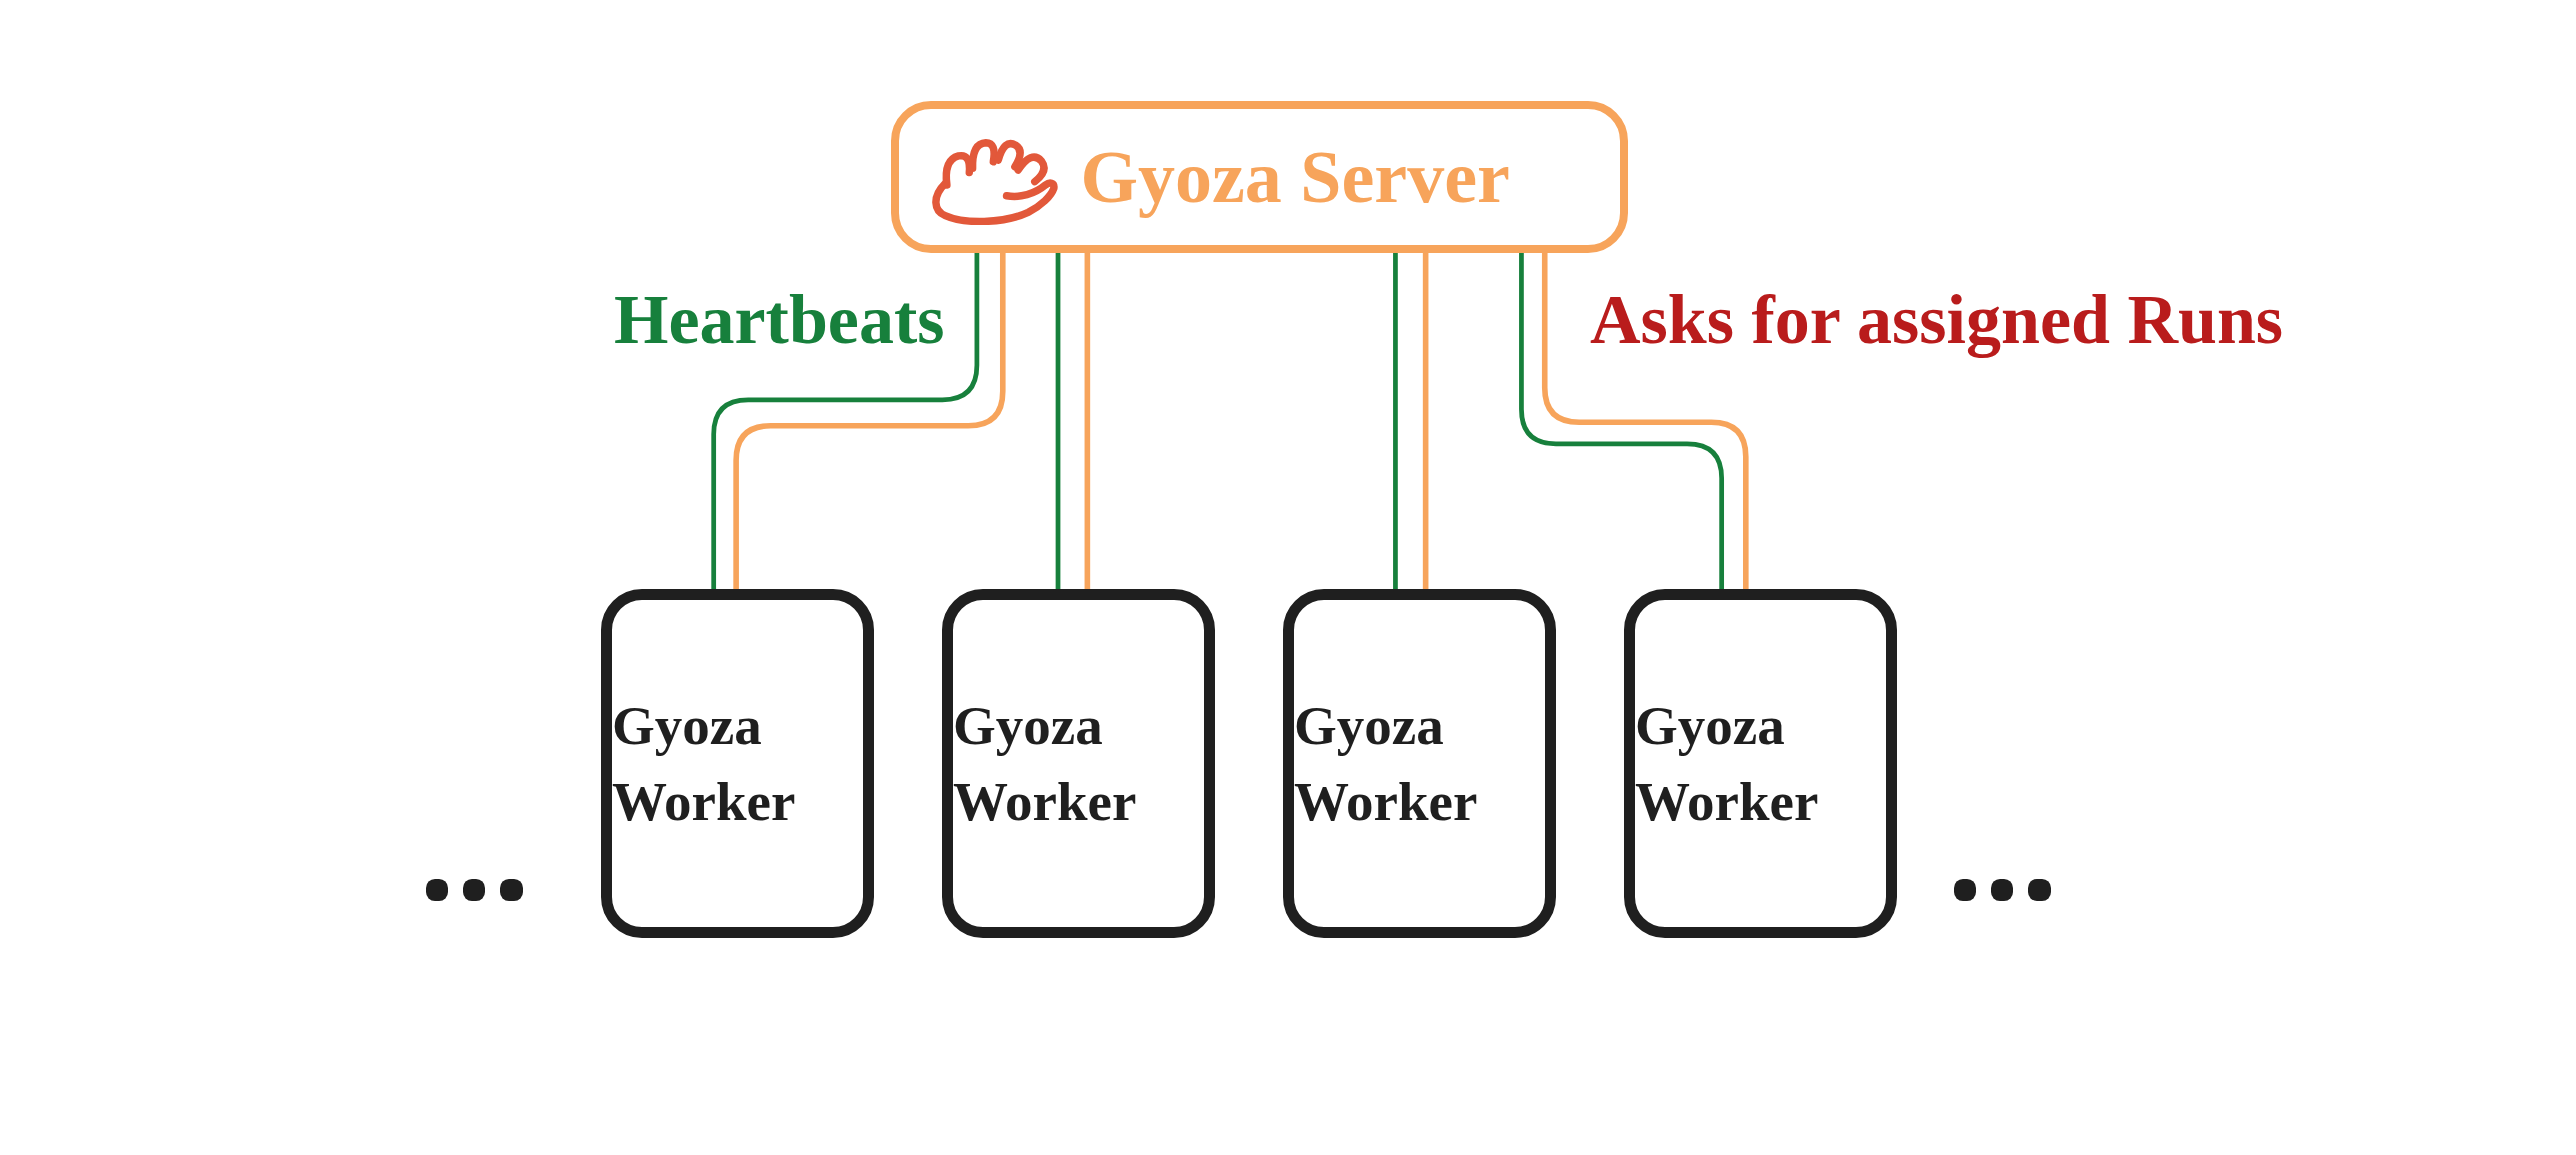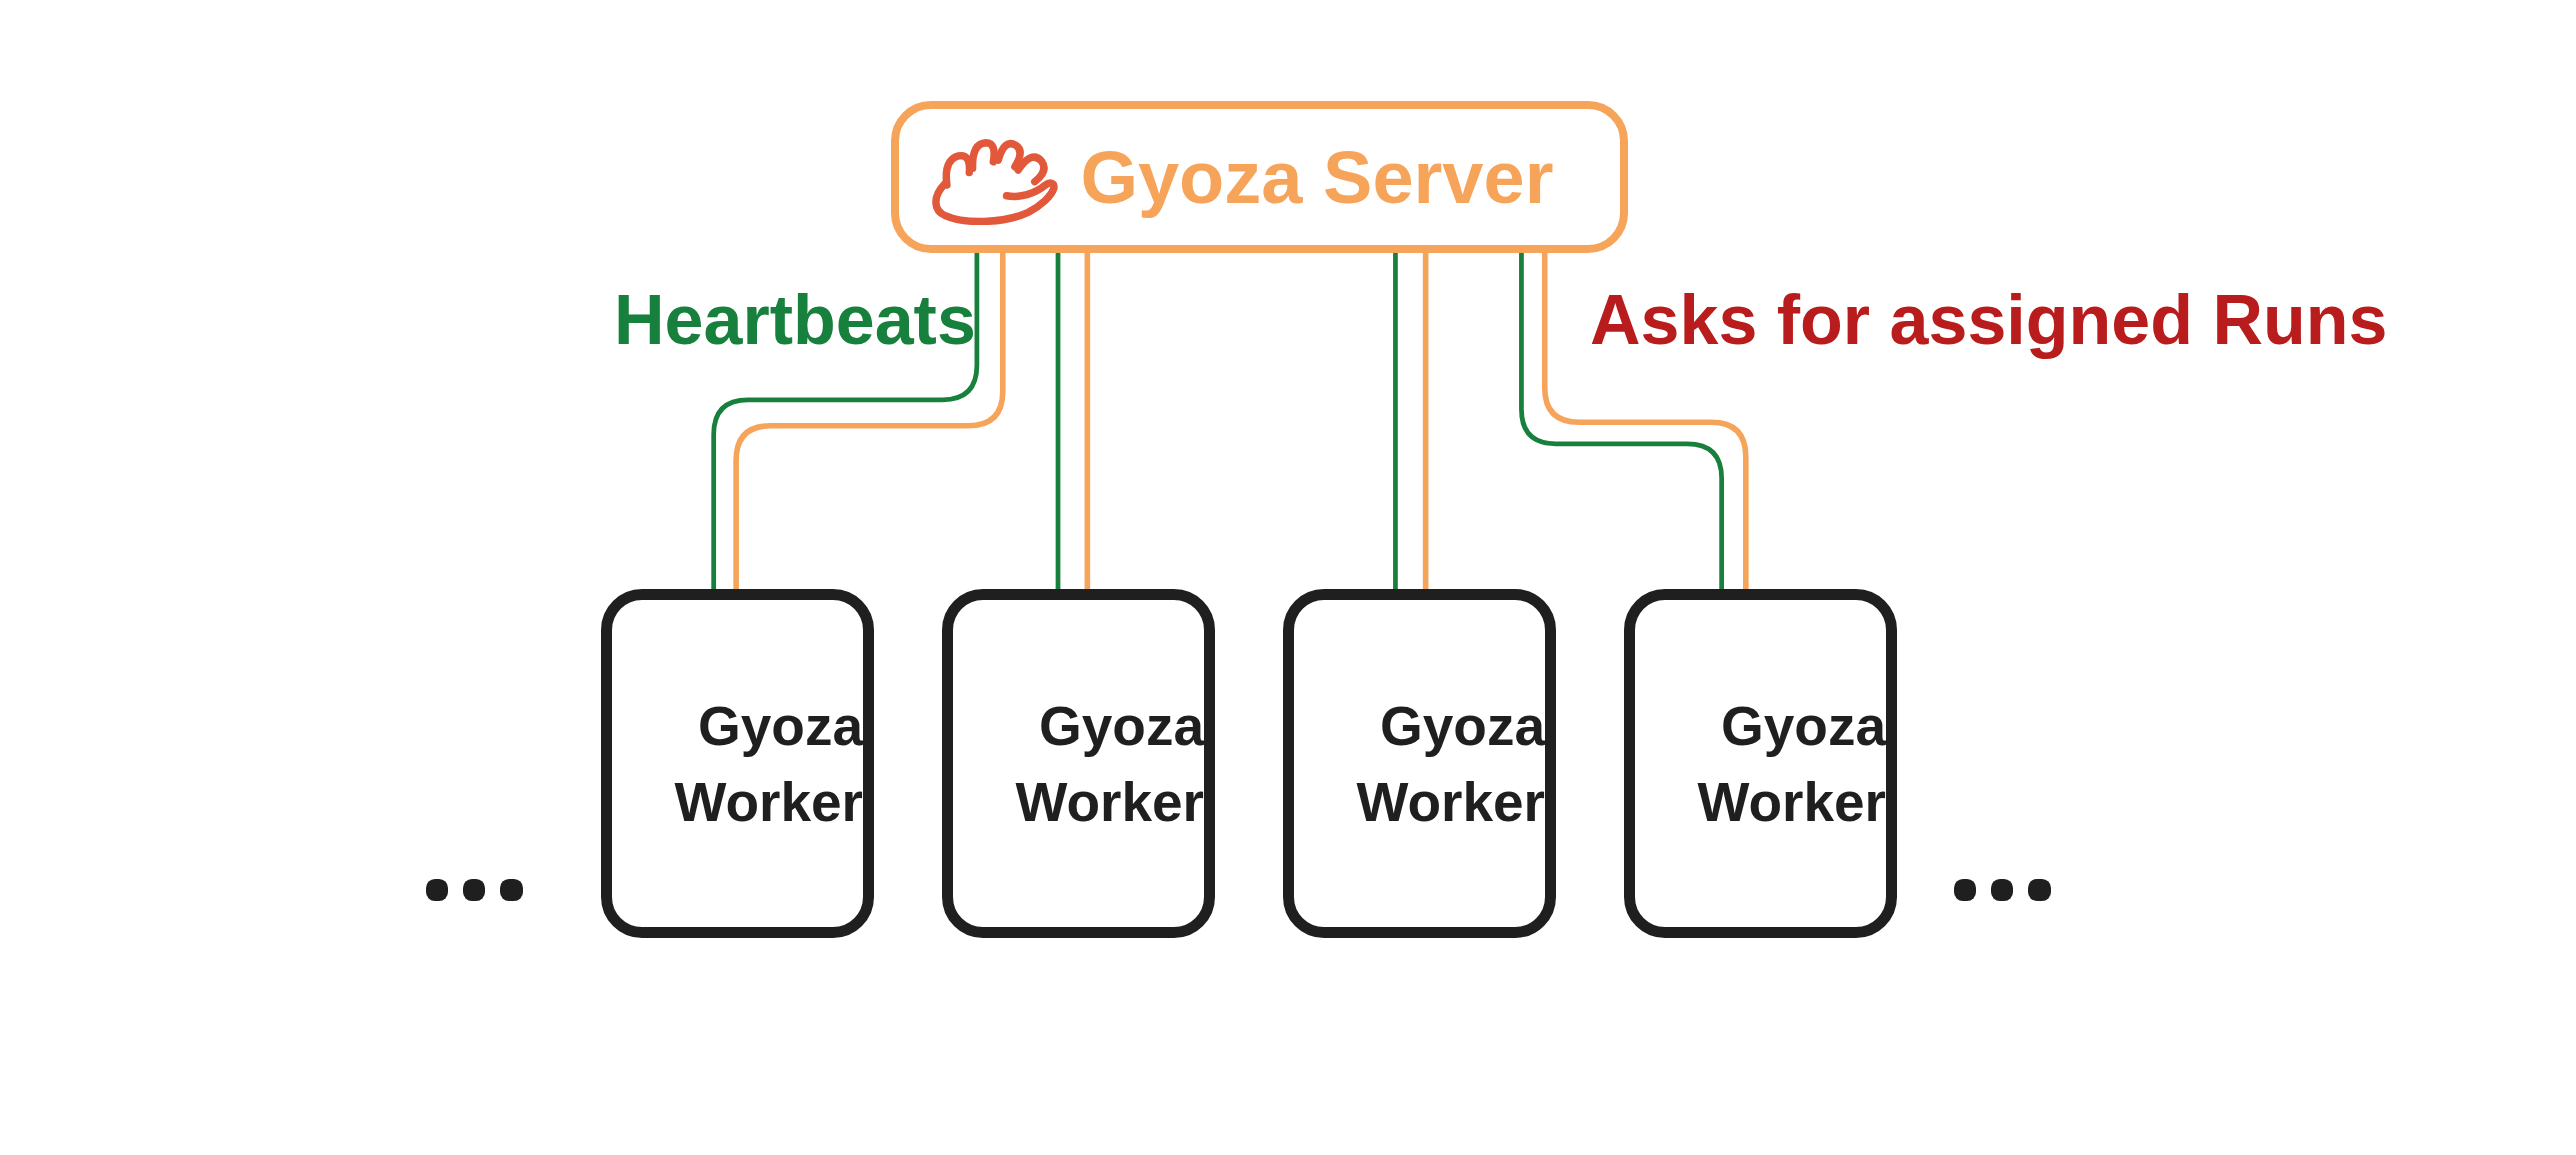--- a/index.html
+++ b/index.html
@@ -7,20 +7,21 @@
     padding: 0;
     background: #ffffff;
     font-family: "Liberation Sans", sans-serif;
   }
   .canvas {
     position: relative;
     width: 2576px;
     height: 1092px;
     background: #ffffff;
     overflow: hidden;
+    font-family: Liberation Serif, serif;
   }
   .edges-layer {
     position: absolute;
     left: 0; top: 0;
     width: 2576px;
     height: 1156px;
     z-index: 1;
   }
   .server-node {
     position: absolute;
@@ -65,21 +66,21 @@
     position: absolute;
     top: 589px;
     width: 273px;
     height: 349px;
     box-sizing: border-box;
     background: #ffffff;
     border: 11.2px solid #1F1F1F;
     border-radius: 41px;
     display: flex;
     flex-direction: column;
-    align-items: flex-end;
+    align-items: flex-start;
     justify-content: center;
     z-index: 2;
   }
   .worker-node .line {
     font-size: 55px;
     font-weight: 700;
     line-height: 76px;
     color: #1F1F1F;
     text-align: center;
   }

